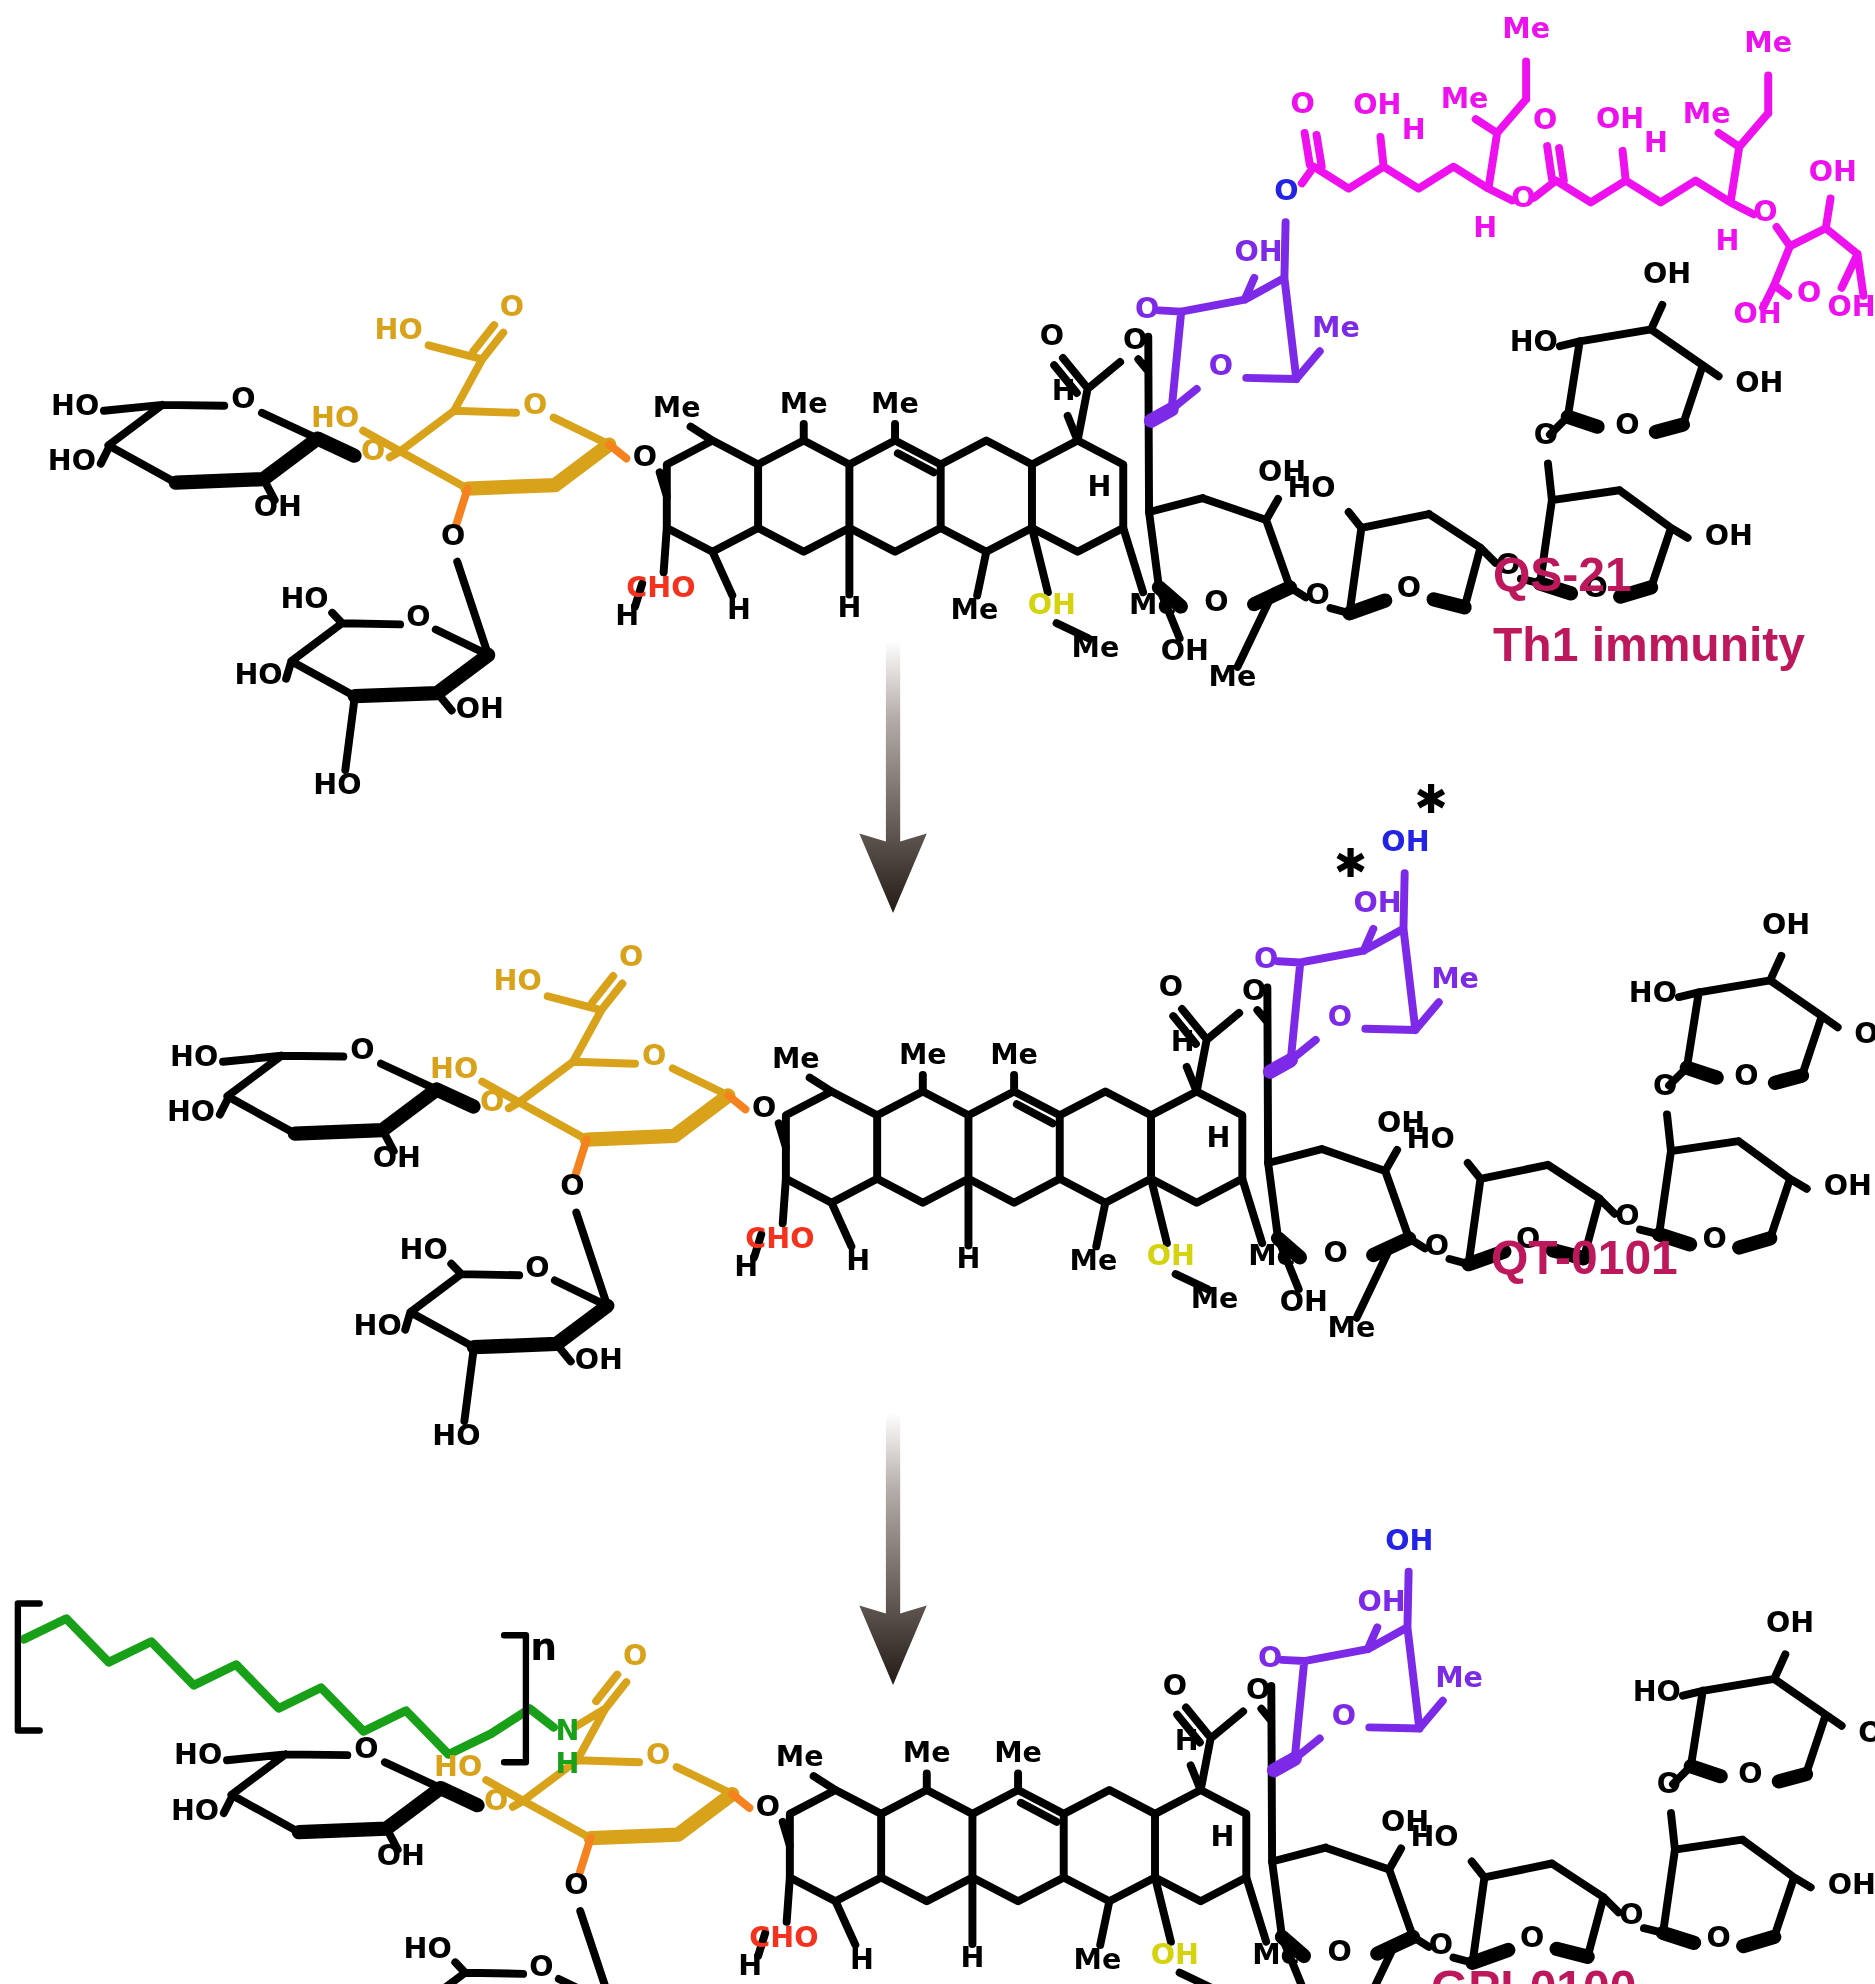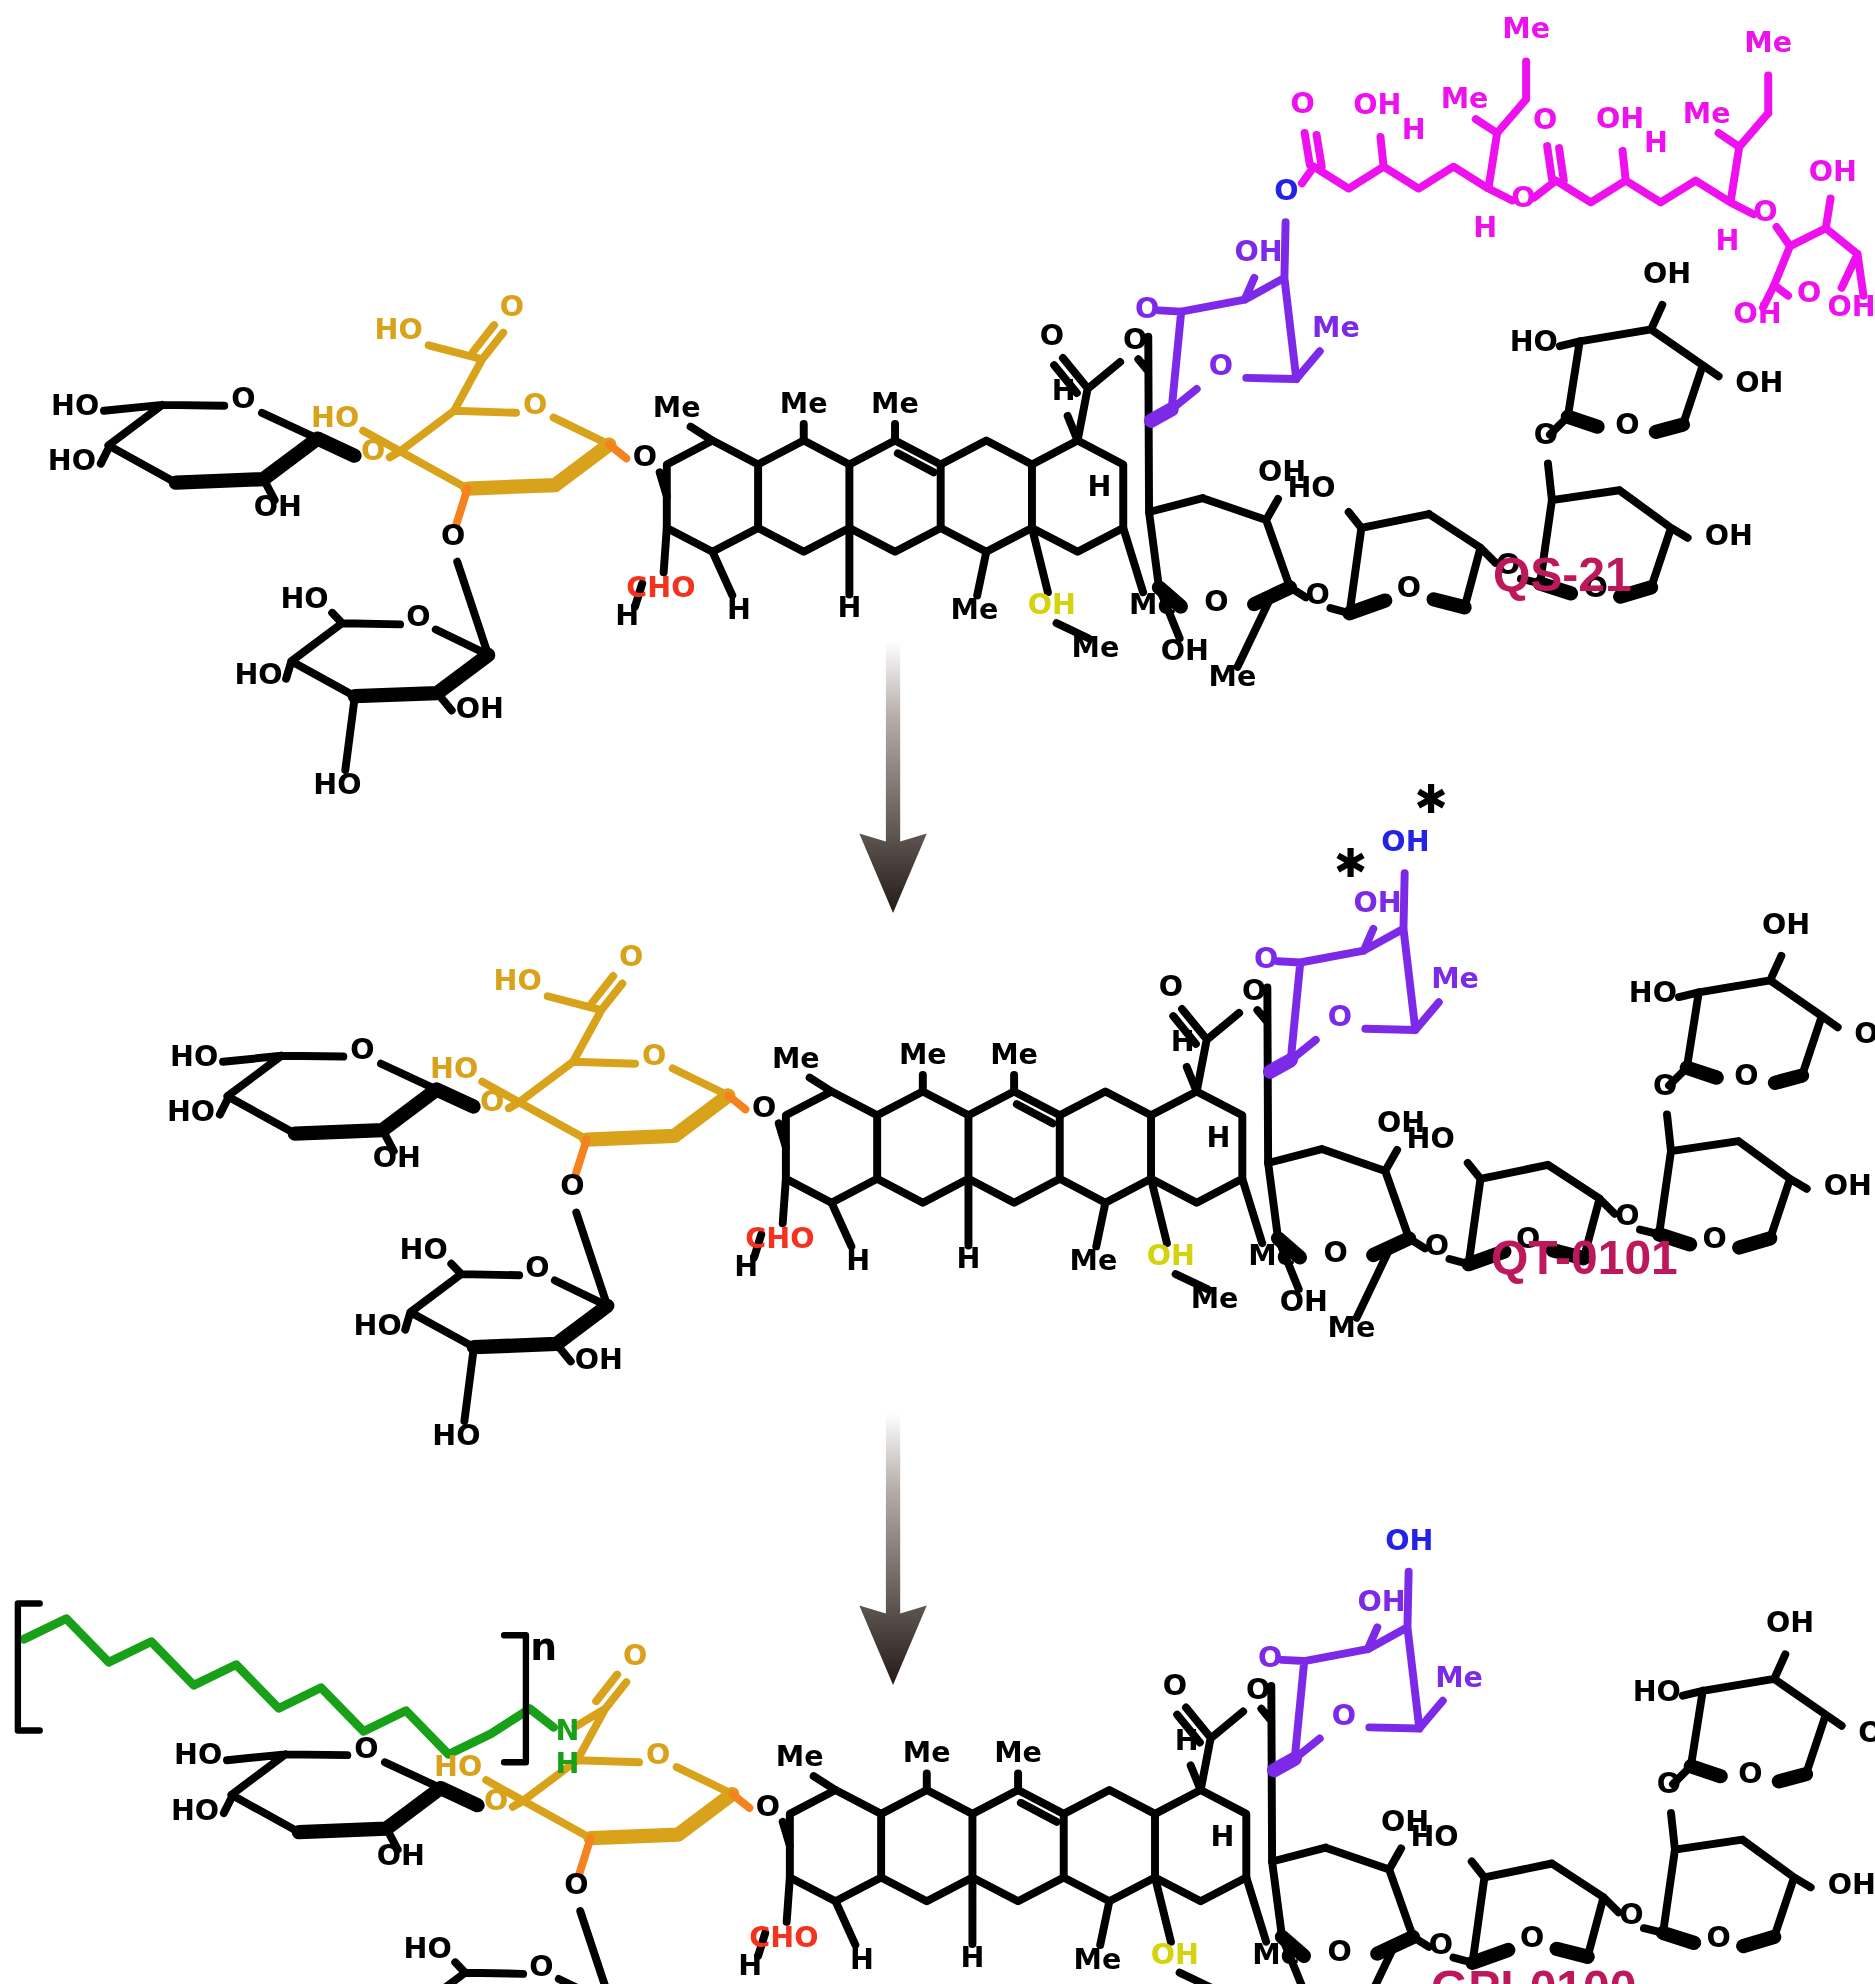--- a/index.html
+++ b/index.html
@@ -278,20 +278,21 @@
         <text x="4372" y="988" fill="#000000" font-size="72" text-anchor="start" class="lbl">OH</text>
         <text x="3241" y="505" fill="#2323E6" font-size="72" text-anchor="middle" class="lbl">OH</text>
         <text x="1120" y="985" fill="#18A018" font-size="72" text-anchor="middle" class="lbl">N</text>
         <text x="1120" y="1068" fill="#18A018" font-size="72" text-anchor="middle" class="lbl">H</text>
         <text x="1060" y="782" fill="#000000" font-size="95" text-anchor="middle" class="lbl">n</text>
       </g>
 </svg>
 
 <div class="title-block" style="left:1493px;top:540px;">
   <div>QS-21</div>
+  <div>Th1 immunity</div>
 </div>
 <div class="title-block" style="left:1491px;top:1223px;text-align:center;">
   <div>QT-0101</div>
 </div>
 <div class="title-block" style="left:1431px;top:1953px;">
   <div>GPI-0100</div>
 
 </div>
 </div>
 

